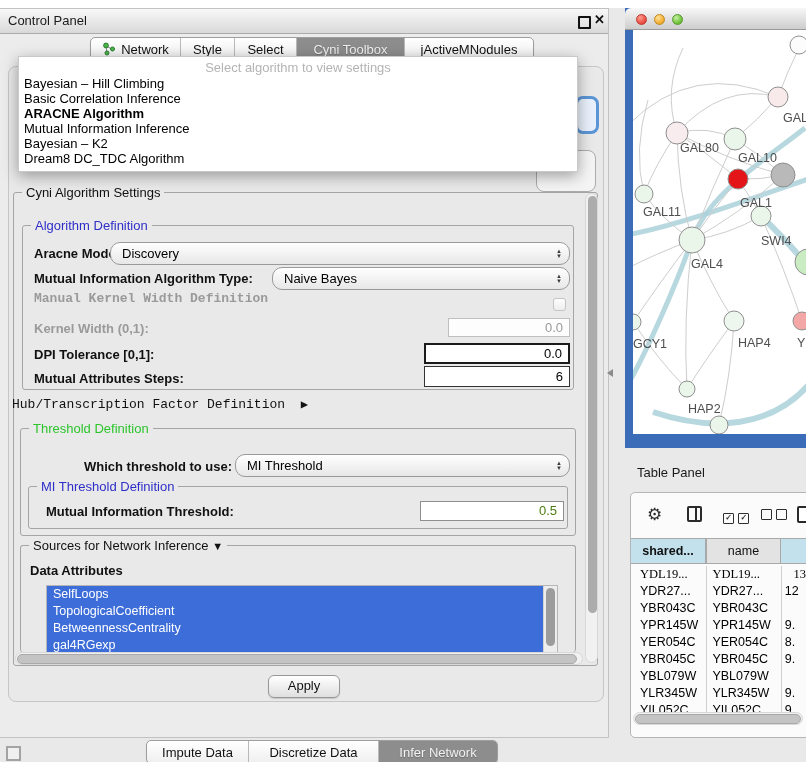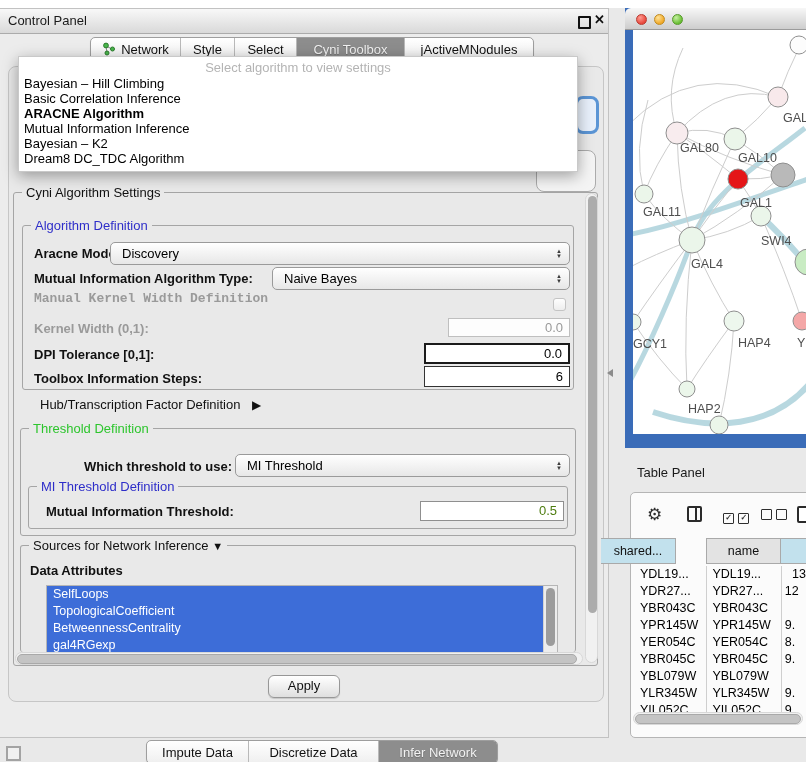--- a/index.html
+++ b/index.html
@@ -43,21 +43,21 @@
   
   .group{border:1px solid #A5A5A5;border-radius:3px;box-sizing:border-box;}
   .gtitle{position:absolute;top:-8px;left:8px;background:#E9E9E9;padding:0 4px;font-size:13px;line-height:15px;white-space:nowrap;}
   .gtitle.blue{color:#2E2EC9;}
   .gtitle.green{color:#2DC52D;}
 
   .lbl{font-size:13px;font-weight:bold;color:#111;white-space:nowrap;}
   .lbl.dis{color:#9A9A9A;}
   .plain{font-size:13px;color:#111;white-space:nowrap;}
 
-  .combo{background:linear-gradient(#FFFFFF,#E7E7E7);border:1px solid #9A9A9A;border-radius:5px;box-sizing:border-box;padding-left:16px;}
+  .combo{background:linear-gradient(#FFFFFF,#E7E7E7);border:1px solid #9A9A9A;border-radius:10px;box-sizing:border-box;padding-left:16px;}
   .combo .ctext{position:absolute;left:11px;top:0;font-size:13px;line-height:21px;color:#000;}
   .stepper{position:absolute;right:7px;top:50%;transform:translateY(-50%);display:flex;flex-direction:column;
            align-items:center;font-size:6px;line-height:5px;color:#3A3A3A;}
 
   .field{background:#FFFFFF;box-sizing:border-box;font-size:13px;text-align:right;padding-right:6px;}
   .field.dis{border:1px solid #BFBFBF;background:#FDFDFD;color:#9A9A9A;}
   .field.strong{border:2px solid #1B1B1B;color:#000;}
   .field.med{border:1px solid #333;color:#000;}
   .field.norm{border:1px solid #8F8F8F;color:#4d7c0f;}
 
@@ -193,24 +193,24 @@
 
   <div class="abs lbl dis" style="left:34px;top:291px;font-family:Liberation Mono, monospace;">Manual Kernel Width Definition</div>
   <div class="abs checkbox" style="left:553px;top:298px;width:13px;height:13px;"></div>
 
   <div class="abs lbl dis" style="left:34px;top:321px;">Kernel Width (0,1):</div>
   <div class="abs field dis" style="left:448px;top:318px;width:122px;height:19px;line-height:17px;">0.0</div>
 
   <div class="abs lbl" style="left:34px;top:347px;">DPI Tolerance [0,1]:</div>
   <div class="abs field strong" style="left:424px;top:343px;width:146px;height:21px;line-height:17px;">0.0</div>
 
-  <div class="abs lbl" style="left:34px;top:371px;">Toolbox Information Steps:</div>
+  <div class="abs lbl" style="left:34px;top:371px;">Mutual Attributes Steps:</div>
   <div class="abs field med" style="left:424px;top:366px;width:146px;height:21px;line-height:19px;">6</div>
 
-  <div class="abs plain" style="left:40px;top:397px;">
+  <div class="abs plain" style="left:12px;top:397px;font-family:Liberation Mono, monospace;">
     <span>Hub/Transcription Factor Definition</span>
     <span style="font-size:12px;margin-left:8px;">▶</span>
   </div>
 
   <div class="abs group" style="left:20px;top:428px;width:556px;height:108px;">
     <span class="gtitle green">Threshold Definition</span>
   </div>
   <div class="abs lbl" style="left:84px;top:459px;">Which threshold to use:</div>
   <div class="abs combo" style="left:235px;top:454px;width:335px;height:23px;">
     <span class="ctext">MI Threshold</span>
@@ -355,26 +355,26 @@
       <span class="mini-cb">✓</span>
       <span class="mini-cb">✓</span>
     </div>
     <div class="ticon" style="left:130px;">
       <span class="mini-cb"></span>
       <span class="mini-cb"></span>
     </div>
     <div class="ticon doc-icon" style="left:166px;position:absolute;"></div>
   </div>
 
-  <div class="abs th-cell th-blue" style="left:601px;width:75px;">shared...</div>
+  <div class="abs th-cell th-blue" style="left:631px;width:75px;font-weight:bold;">shared...</div>
   <div class="abs th-cell th-gray" style="left:706px;width:75px;">name</div>
   <div class="abs th-cell th-blue" style="left:781px;width:60px;"></div>
 
   <div class="abs" style="left:631px;top:566px;width:175px;">
-    <div style="display:flex;">
+    <div style="display:flex;font-family:Liberation Serif, serif;">
       <div class="td-cell" style="width:75px;">YDL19...</div>
       <div class="td-cell" style="width:75px;">YDL19...</div>
       <div class="td-cell" style="width:25px;text-align:right;">13</div>
     </div>
     <div style="display:flex;">
       <div class="td-cell" style="width:75px;">YDR27...</div>
       <div class="td-cell" style="width:75px;">YDR27...</div>
       <div class="td-cell" style="width:25px;">12</div>
     </div>
     <div style="display:flex;">

